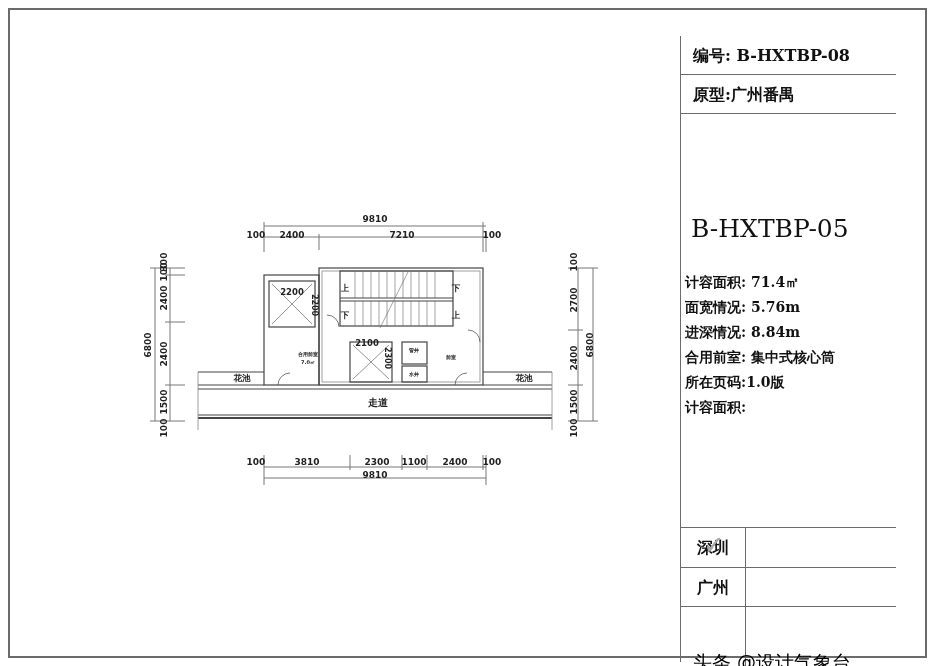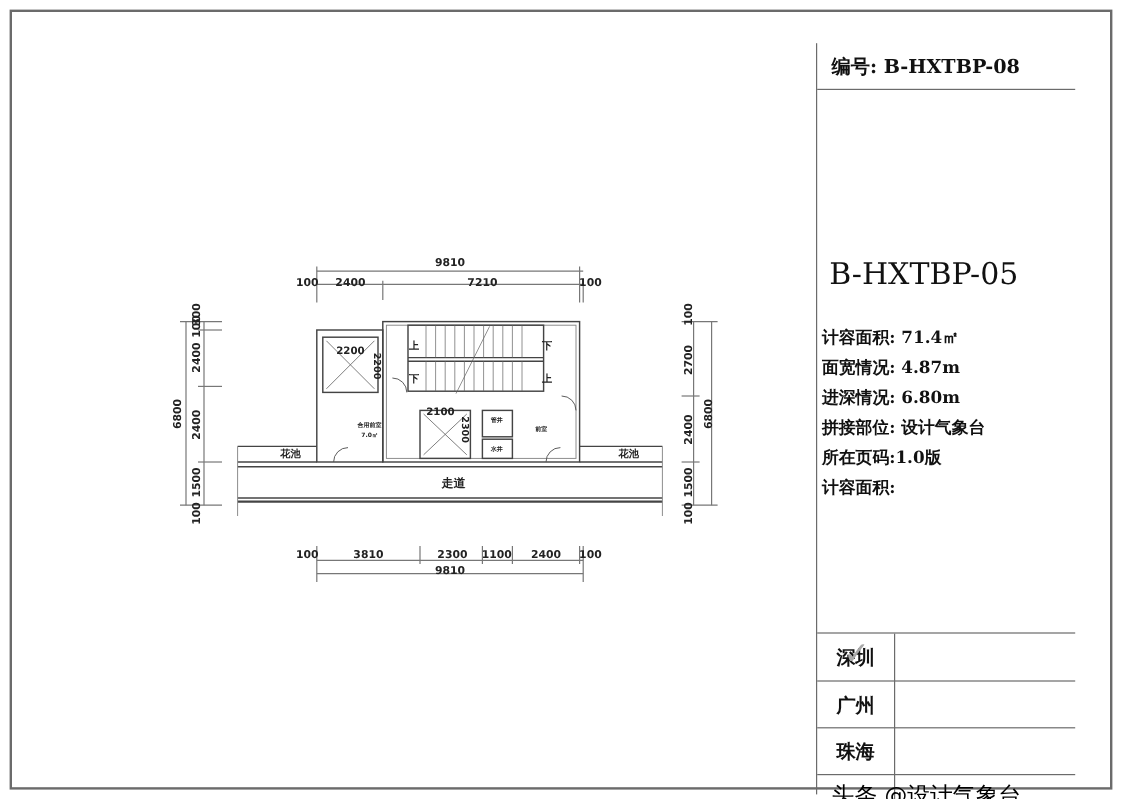--- a/index.html
+++ b/index.html
@@ -173,36 +173,36 @@
   <g fill="#222" font-size="8" font-weight="bold" text-anchor="middle">
     <text transform="translate(312,305) rotate(90)">2200</text>
     <text transform="translate(385,358) rotate(90)">2300</text>
   </g>
 </svg>
 
 <div class="tb">
   <div class="tb-row" style="top:0;height:39px;">
     <span class="tb-label" style="top:10px;">编号: B-HXTBP-08</span>
   </div>
+  <div class="tb-row" style="top:39px;height:39px;">
+    <span class="tb-label" style="top:10px;">原型:广州番禺</span>
+  </div>
   <div class="tb-row" style="top:78px;height:414px;">
     <div class="big-code" style="top:100px;">B-HXTBP-05</div>
     <div class="info" style="top:156px;">
       <div>计容面积: 71.4㎡</div>
-      <div>面宽情况: 4.87m</div>
-      <div>进深情况: 6.80m</div>
-      <div>拼接部位: 设计气象台</div>
+      <div>面宽情况: 5.76m</div>
+      <div>进深情况: 8.84m</div>
+      <div>合用前室: 集中式核心筒</div>
       <div>所在页码:1.0版</div>
       <div>计容面积:</div>
     </div>
   </div>
   <div class="tb-row" style="top:492px;height:40px;">
     <span class="city" style="top:10px;">深圳</span>
     <span class="city-check" style="left:22px;top:2px;">✓</span>
   </div>
   <div class="tb-row" style="top:532px;height:39px;">
     <span class="city" style="top:10px;">广州</span>
   </div>
-  <div class="tb-row" style="top:571px;height:39px;">
-    <span class="city" style="top:10px;">珠海</span>
-  </div>
   <div class="vdiv"></div>
   <div class="watermark" style="top:614px;">头条 @设计气象台</div>
 </div>
 
 </body></html>

